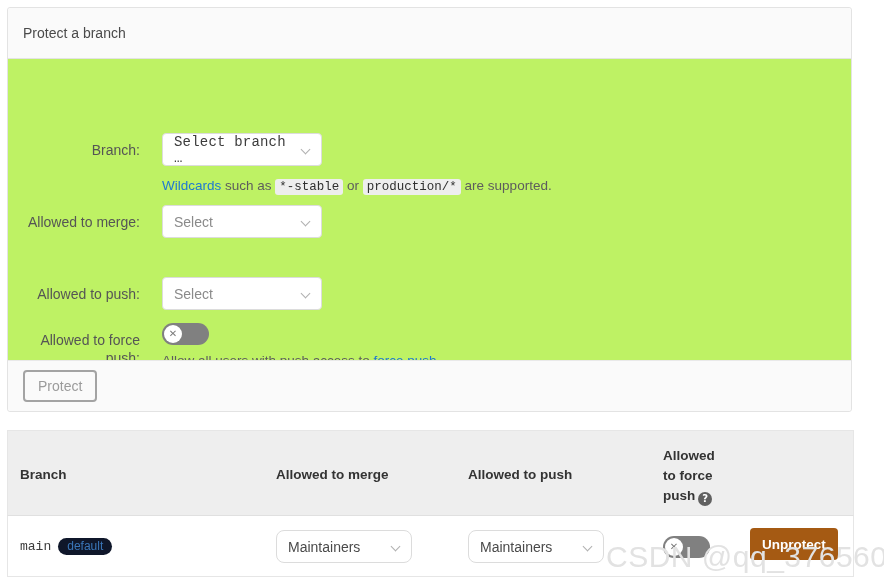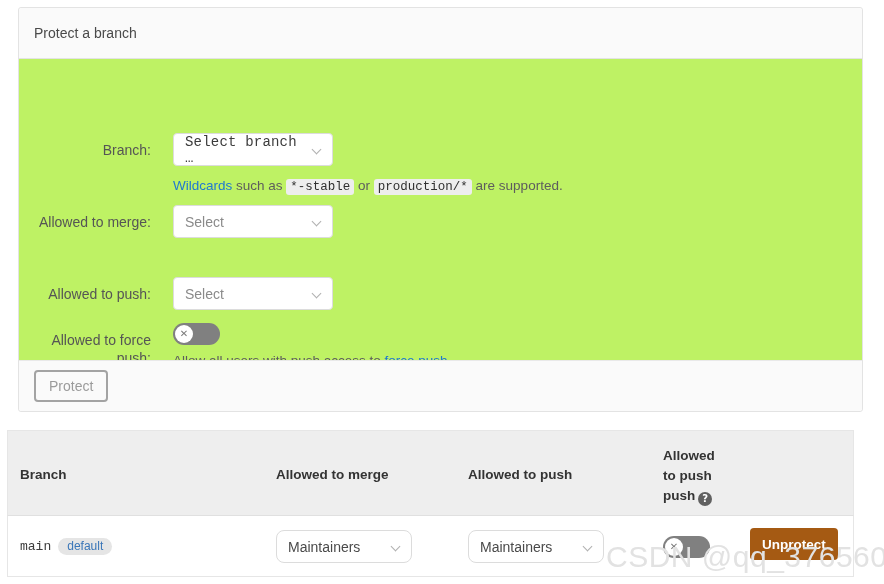--- a/index.html
+++ b/index.html
@@ -17,21 +17,21 @@
     position: relative;
     width: 884px;
     height: 584px;
     overflow: hidden;
     background: #ffffff;
   }
 
   
   .card {
     position: absolute;
-    left: 18px;
+    left: 7px;
     top: 7px;
     width: 845px;
     height: 405px;
     background: #ffffff;
     border: 1px solid #e3e3e3;
     border-radius: 3px;
   }
 
   .card-header {
     height: 51px;
@@ -261,21 +261,21 @@
   .td-force  { left: 655px; top: 20px; }
   .td-action { left: 742px; top: 12px; }
 
   .branch-name {
     font-family: "Liberation Mono", monospace;
     font-size: 13px;
     color: #3c3c3c;
   }
   .badge-default {
     margin-left: 7px;
-    background: #e5e5e5;
+    background: #0f172a;
     color: #3a76b8;
     font-size: 12px;
     border-radius: 9px;
     padding: 2px 9px 3px;
     font-family: "Liberation Sans", sans-serif;
     line-height: 1;
   }
 
   .select-box-row {
     width: 136px;
@@ -386,21 +386,21 @@
   </div>
 
   <div class="table">
 
     <div class="thead">
       <div class="th th-branch">Branch</div>
       <div class="th th-merge">Allowed to merge</div>
       <div class="th th-push">Allowed to push</div>
       <div class="th th-force">
         <span>Allowed</span><br>
-        <span>to push</span><br>
+        <span>to force</span><br>
         <span>push</span><span class="help-icon">?</span>
       </div>
     </div>
 
     <div class="tbody">
       <div class="td td-branch">
         <span class="branch-name">main</span>
         <span class="badge-default">default</span>
       </div>
 

